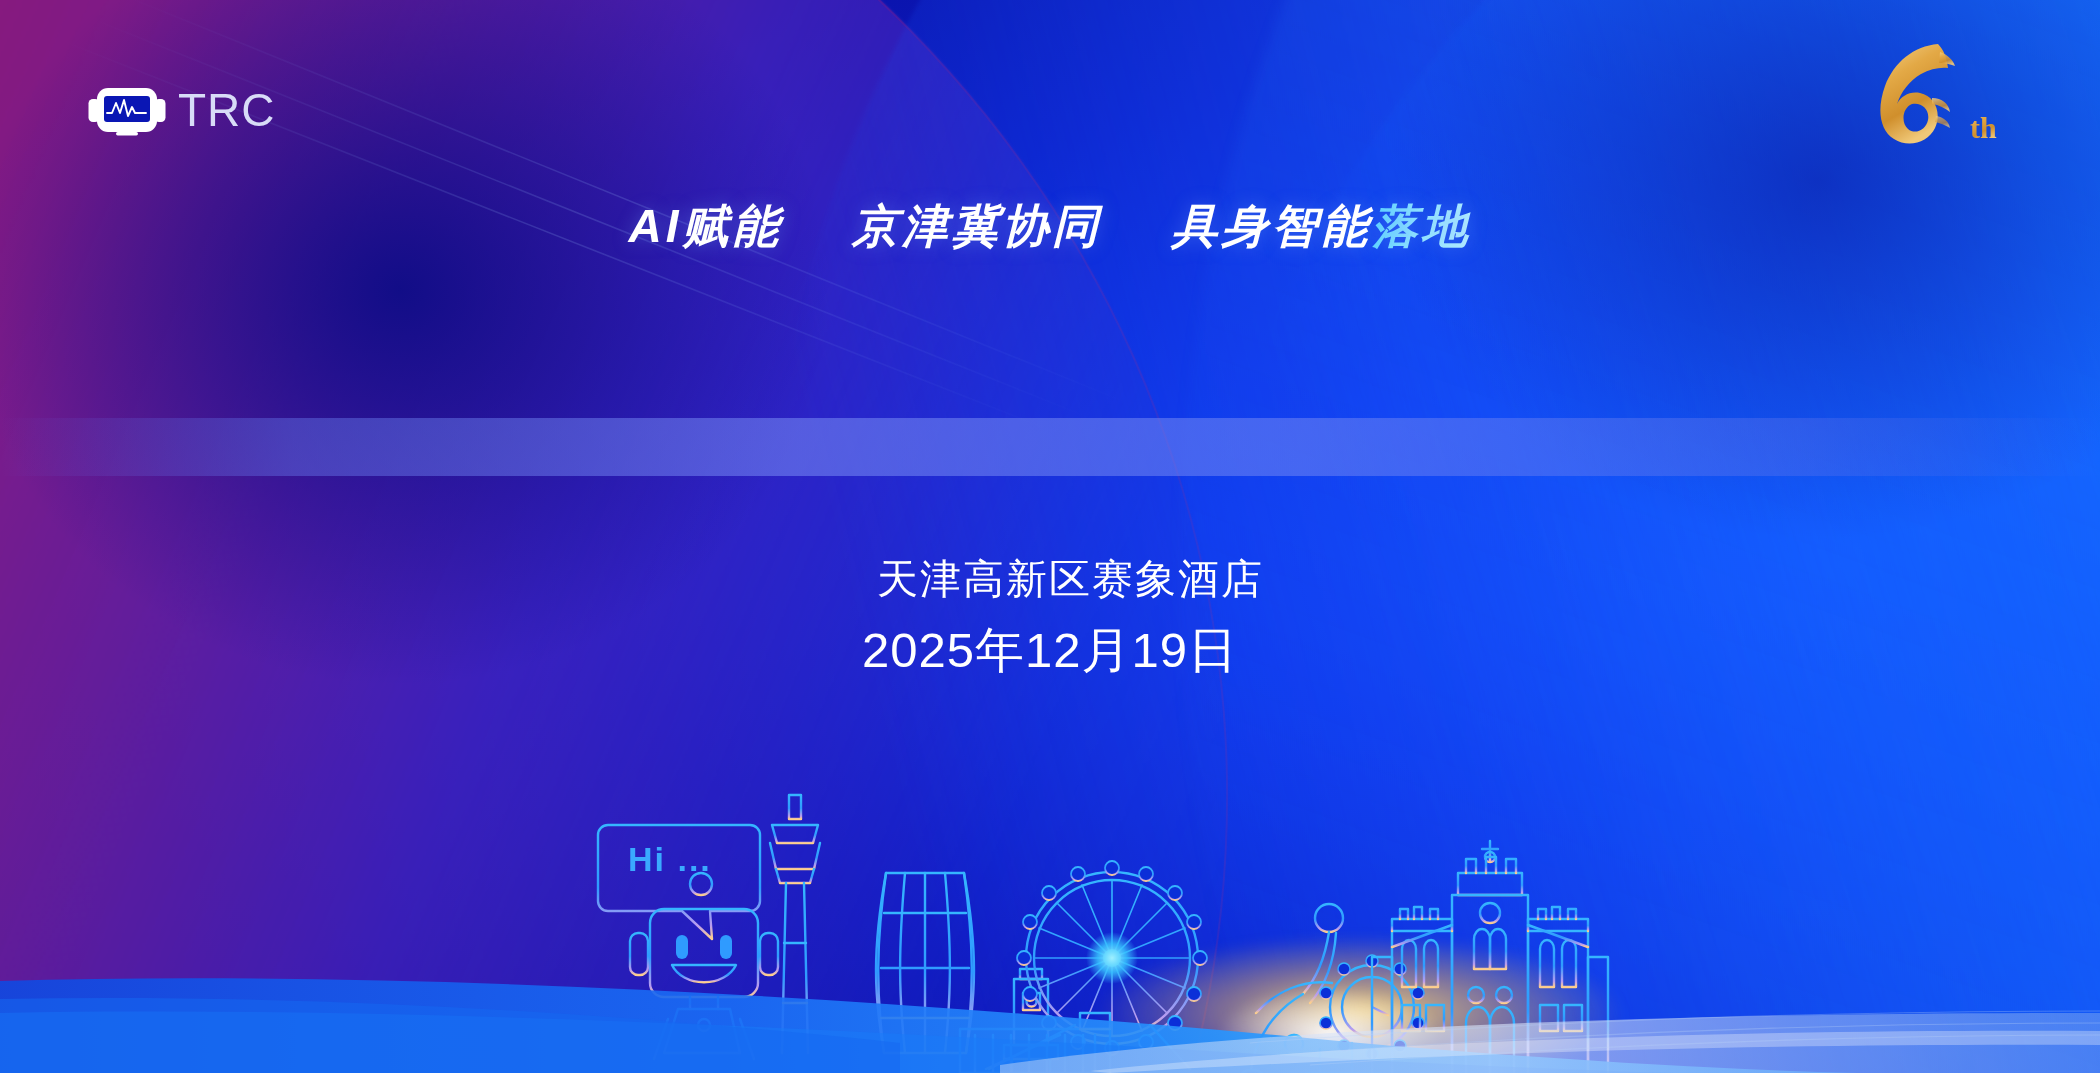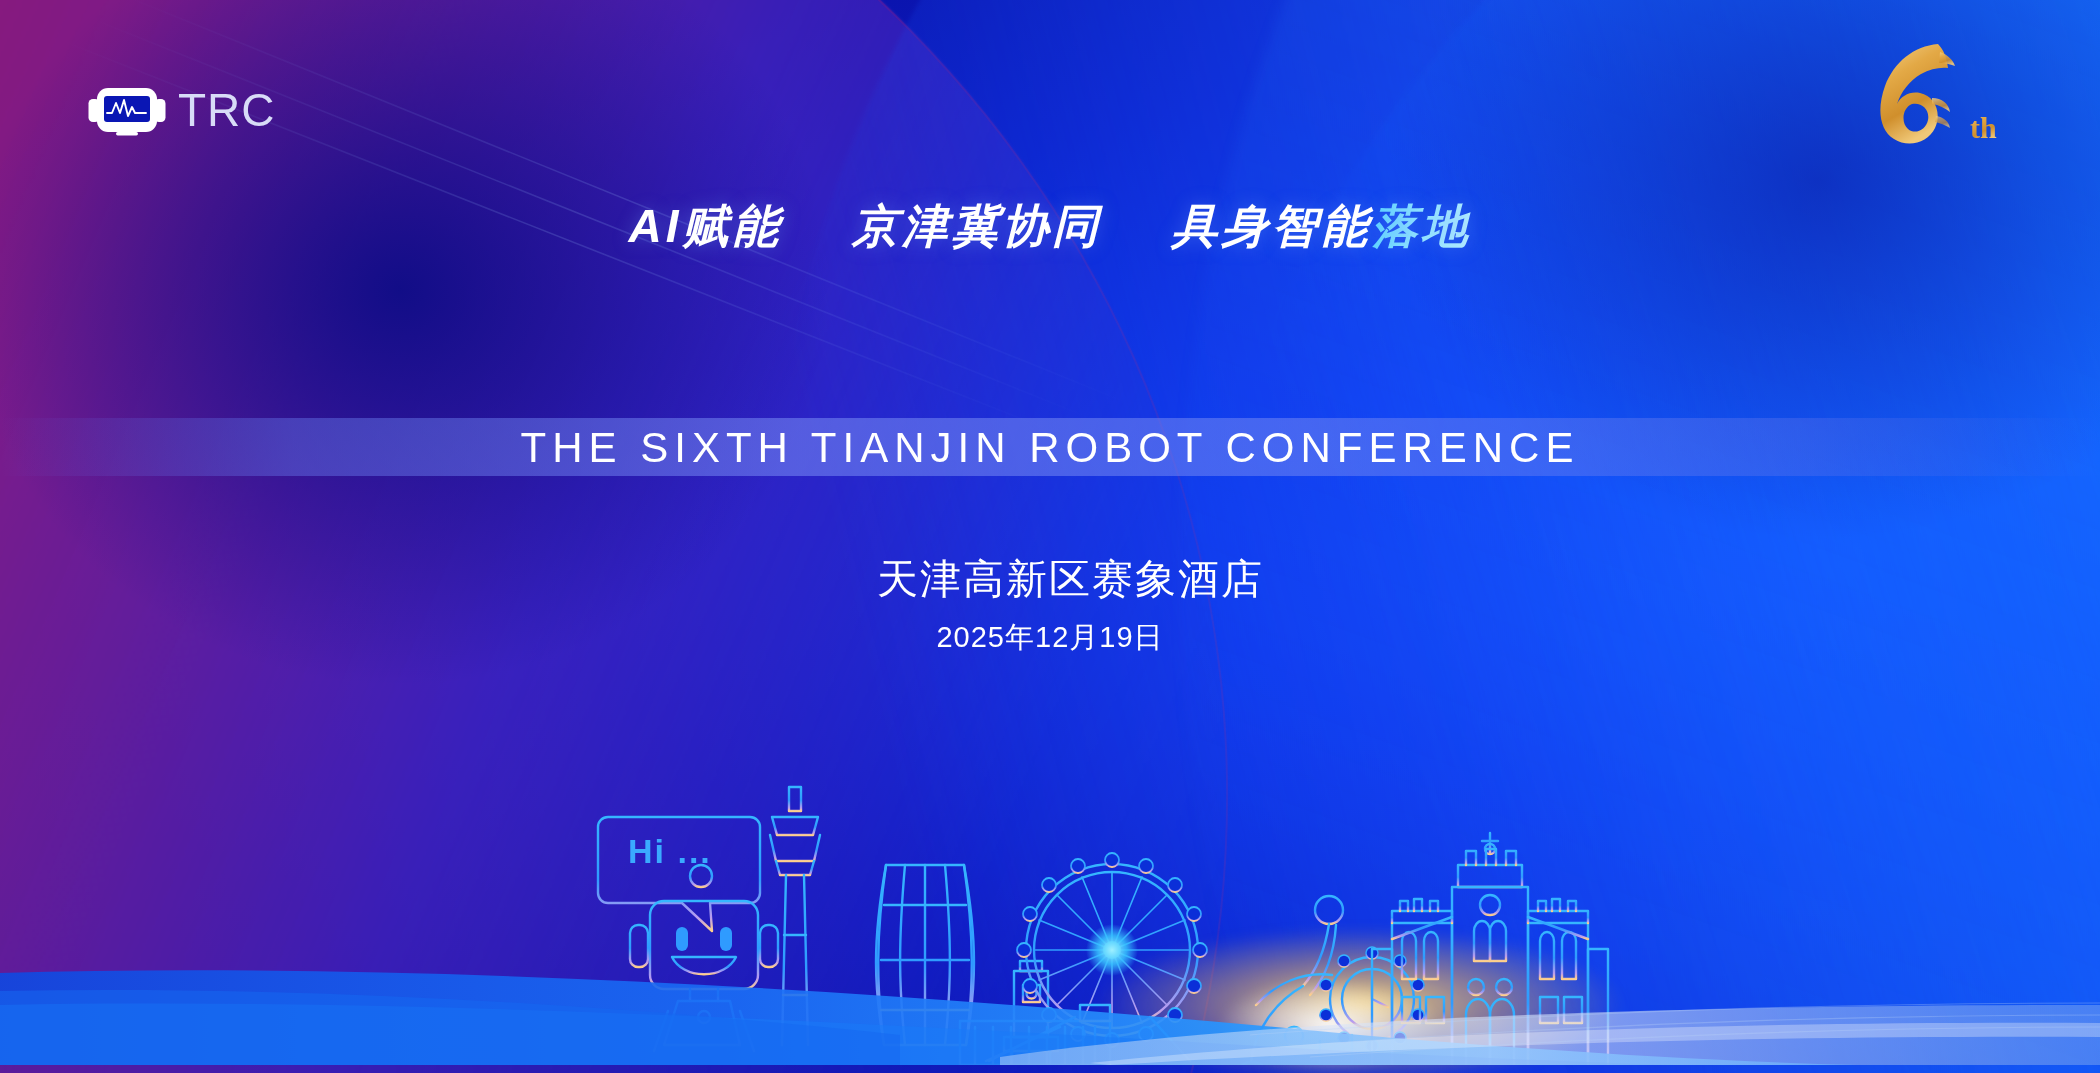--- a/index.html
+++ b/index.html
@@ -132,25 +132,25 @@
     white-space:nowrap;
   }
 
   
   .venue{
     position:absolute; left:0; right:0; top:552px; text-align:center;
     font-size:41px; color:#ffffff; letter-spacing:2px; font-weight:400;padding-left:41px;
   }
   .date{
     position:absolute; left:0; right:0; top:618px; text-align:center;
-    font-size:29px; color:#ffffff; letter-spacing:1px; font-weight:400;
-  }
-
-  
-  .scene{position:absolute;left:0;bottom:8px;width:2084px;height:360px;}
+    font-size:49px; color:#ffffff; letter-spacing:1px; font-weight:400;
+  }
+
+  
+  .scene{position:absolute;left:0;bottom:0;width:2084px;height:360px;}
 
   .glow-warm{
     position:absolute; left:1020px; bottom:-40px; width:680px; height:200px;
     background:radial-gradient(closest-side, rgba(255,214,110,0.95), rgba(255,186,80,0.45) 42%, rgba(255,160,60,0.0) 78%);
     filter:blur(6px); pointer-events:none;
   }
   .glow-warm2{
     position:absolute; left:1180px; bottom:-20px; width:300px; height:120px;
     background:radial-gradient(closest-side, rgba(255,255,255,0.95), rgba(255,235,180,0.0) 75%);
     filter:blur(5px); pointer-events:none;
@@ -237,21 +237,20 @@
   <div class="tagline">
     <span class="seg">AI赋能</span>
     <span class="gap"></span>
     <span class="seg">京津冀协同</span>
     <span class="gap"></span>
     <span class="seg">具身智能</span><span class="seg accent">落地</span>
   </div>
 
 
   <div class="en-band"></div>
-  <div class="en-title">THE SIXTH TIANJIN ROBOT CONFERENCE</div>
 
   <div class="venue">天津高新区赛象酒店</div>
   <div class="date">2025年12月19日</div>
 
   <div class="scene">
 
     <div class="glow-warm"></div>
     <div class="glow-warm2"></div>
 
     <svg viewBox="0 0 2100 360" style="position:absolute;left:0;top:0;width:2100px;height:360px;">

